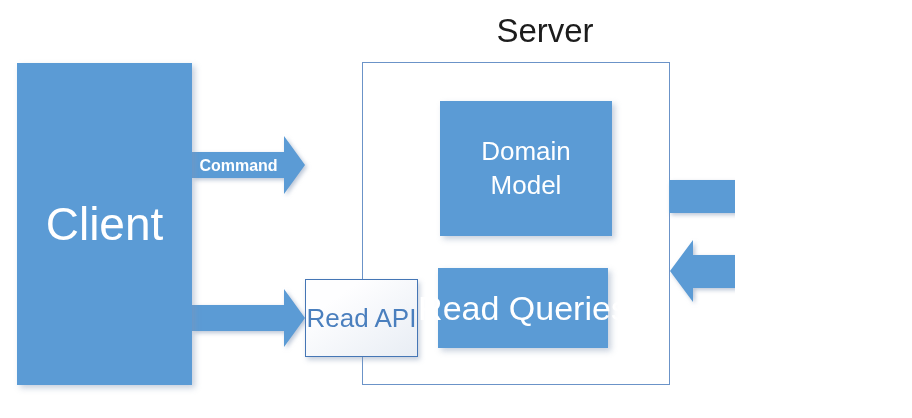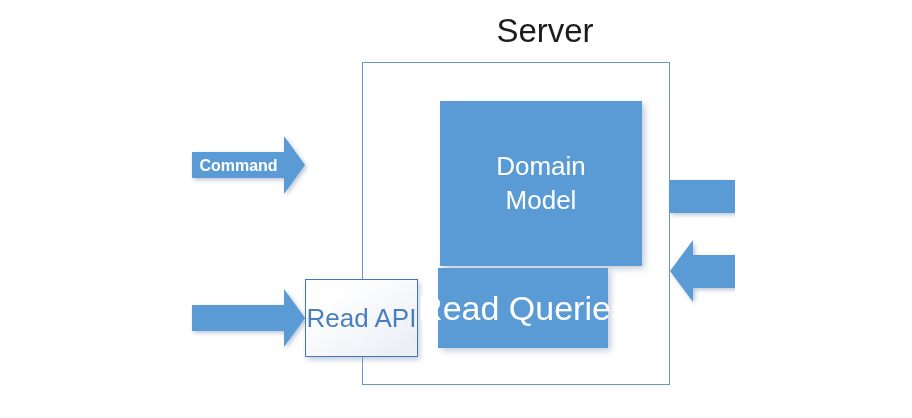--- a/index.html
+++ b/index.html
@@ -15,21 +15,21 @@
   
   .blue-node {
     background:var(--primary-blue);
     color:var(--node-text);
     display:flex; align-items:center; justify-content:center;
     text-align:center;
     box-shadow:3px 3px 6px rgba(130,150,180,.45);
     z-index:3;
   }
   .client  { left:17px;  top:63px;  width:175px; height:322px; font-size:46px; }
-  .domain  { left:440px; top:101px; width:170px; height:133px; font-size:26px; line-height:1.3; padding:16px; }
+  .domain  { left:440px; top:101px; width:170px; height:133px; font-size:26px; line-height:1.3; padding:1px; }
   .domain span { display:block; width:142px; }
   .queries { left:438px; top:268px; width:170px; height:80px;  font-size:34px; white-space:nowrap; }
 
   
   .server-group {
     left:362px; top:62px; width:306px; height:321px;
     border:1.5px solid var(--server-border);
     background:transparent;
     z-index:1;
   }
@@ -84,20 +84,23 @@
 </style>
 </head>
 <body>
 
 <div class="stage">
 
   <div class="abs server-group"></div>
 
   <div class="abs server-title">Server</div>
 
+  <div class="abs blue-node client">
+    <span>Client</span>
+  </div>
 
   <svg class="abs arrow-svg arrow-shadow" style="left:192px; top:134px;" width="113" height="62" viewBox="0 0 113 62">
     <polygon points="0,18 92,18 92,2 113,31 92,60 92,44 0,44"></polygon>
   </svg>
   <div class="abs arrow-label cmd-label">Command</div>
 
   <svg class="abs arrow-svg arrow-shadow" style="left:192px; top:287px;" width="113" height="62" viewBox="0 0 113 62">
     <polygon points="0,18 92,18 92,2 113,31 92,60 92,44 0,44"></polygon>
   </svg>
 

